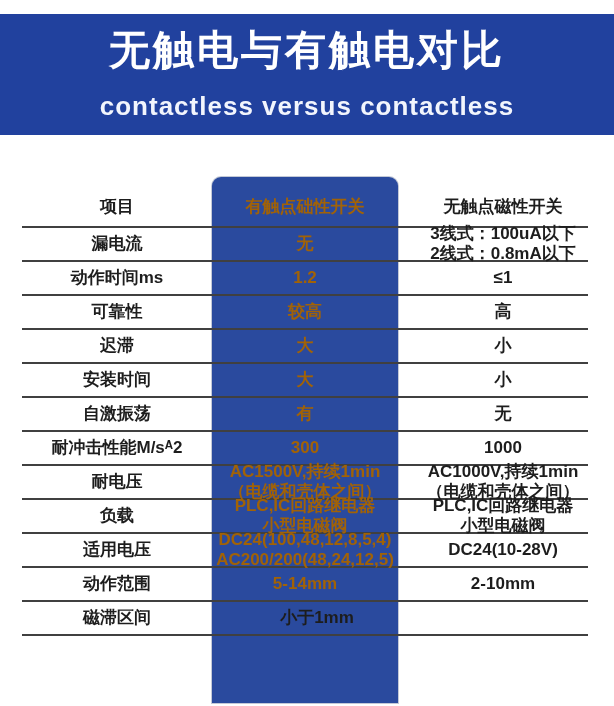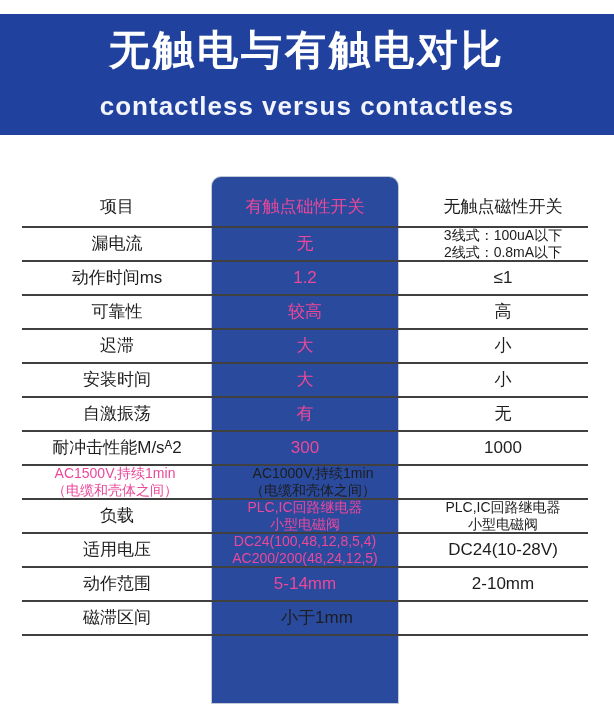--- a/index.html
+++ b/index.html
@@ -29,27 +29,27 @@
     background:#2a4a9e; border-radius:9px 9px 0 0;
     box-shadow:0 0 0 1px rgba(16,38,96,.25);
     z-index:0;
   }
   .trow {
     position:relative; z-index:1; display:flex; align-items:center;
     height:34px; border-bottom:2px solid #404040;
   }
   .trow.header { height:40px; }
   .c {
-    white-space:pre-line; text-align:center; font-weight:normal;
+    white-space:pre-line; text-align:center; font-weight:bold;
     color:#1d1d1d; font-size:17px; line-height:1.18;
   }
   .c1 { width:190px; }
-  .c2 { width:186px; color:#ec4899; }
+  .c2 { width:186px; color:#a16207; }
   .c3 { width:190px;padding-left:20px; }
-  .c.sm { font-size:14px;text-align:center; }
+  .c.sm { font-size:17px;text-align:center; }
 </style>
 </head>
 <body>
 
 <header class="banner">
   <h1 class="banner-title">无触电与有触电对比</h1>
   <div class="banner-subtitle">contactless versus contactless</div>
 </header>
 
 <div class="table-wrap">
@@ -97,20 +97,21 @@
     <div class="c c3">无</div>
   </div>
 
   <div class="trow">
     <div class="c c1">耐冲击性能M/sᴬ2</div>
     <div class="c c2">300</div>
     <div class="c c3">1000</div>
   </div>
 
   <div class="trow">
+    <div class="c c1">耐电压</div>
     <div class="c c2 sm">AC1500V,持续1min
 （电缆和壳体之间）</div>
     <div class="c c3 sm">AC1000V,持续1min
 （电缆和壳体之间）</div>
   </div>
 
   <div class="trow">
     <div class="c c1">负载</div>
     <div class="c c2 sm">PLC,IC回路继电器
 小型电磁阀</div>

